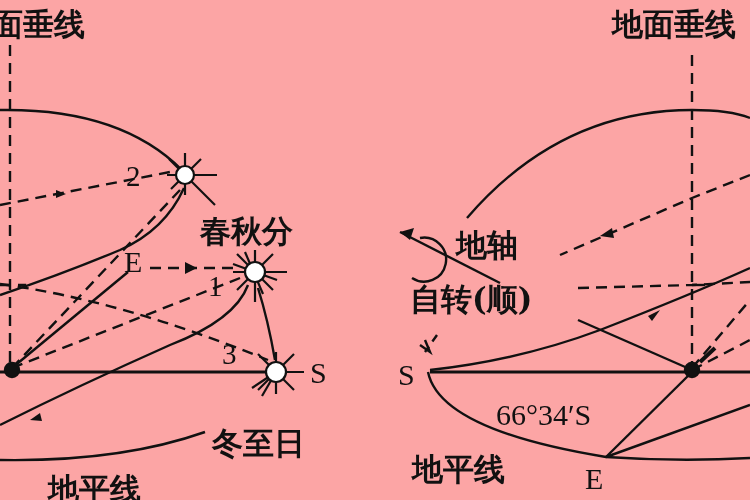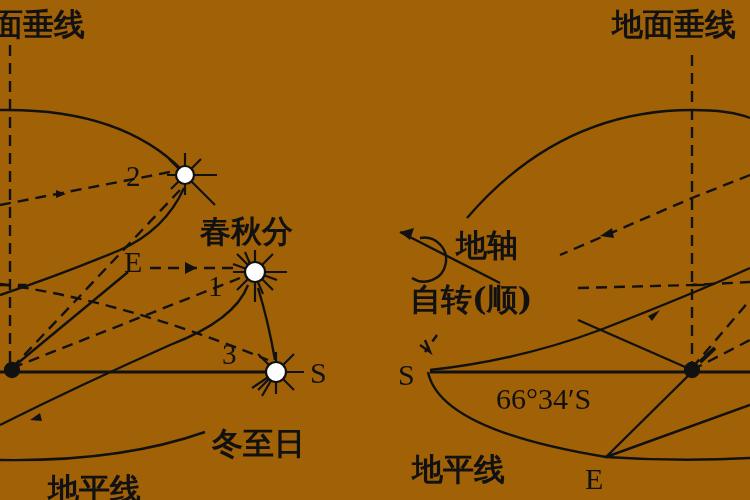--- a/index.html
+++ b/index.html
@@ -1,16 +1,16 @@
 <!DOCTYPE html>
 <html><head>
 <meta charset="utf-8">
 <style>
   html, body { margin: 0; padding: 0; background: #ffffff; }
-  #stage { position: relative; width: 750px; height: 500px; overflow: hidden; background: #a16207; }
+  #stage { position: relative; width: 750px; height: 500px; overflow: hidden; background: #fca5a5; }
   svg { position: absolute; left: 0; top: 0; }
   .lbl { position: absolute; font-family: "DejaVu Serif", serif; color: #111; white-space: nowrap; line-height: 1; }
   .cjk { font-size: 31px; font-weight: bold; }
   .latin { font-size: 30px; font-family: "Liberation Serif", serif; }
   .num { font-size: 29px; font-family: "Liberation Serif", serif; }
 </style>
 </head>
 <body>
 
 <div id="stage">
@@ -129,16 +129,16 @@
   <span class="lbl num" style="left:208px; top:272px;">1</span>
   <span class="lbl num" style="left:222px; top:340px;">3</span>
   <span class="lbl latin" style="left:310px; top:358px;">S</span>
   <span class="lbl cjk" style="left:212px; top:404px;margin-top:24px;">冬至日</span>
   <span class="lbl cjk" style="left:48px; top:474px;">地平线</span>
 
   <span class="lbl cjk" style="left:456px; top:230px;">地轴</span>
   <span class="lbl cjk" style="left:612px; top:9px;">地面垂线</span>
   <span class="lbl cjk" style="left:410px; top:284px;">自转(顺)</span>
   <span class="lbl latin" style="left:398px; top:360px;">S</span>
-  <span class="lbl latin" style="left:496px; top:384px;">66°34′S</span>
+  <span class="lbl latin" style="left:496px; top:400px;">66°34′S</span>
   <span class="lbl cjk" style="left:412px; top:454px;">地平线</span>
   <span class="lbl latin" style="left:585px; top:464px;">E</span>
 </div>
 
 </body></html>

